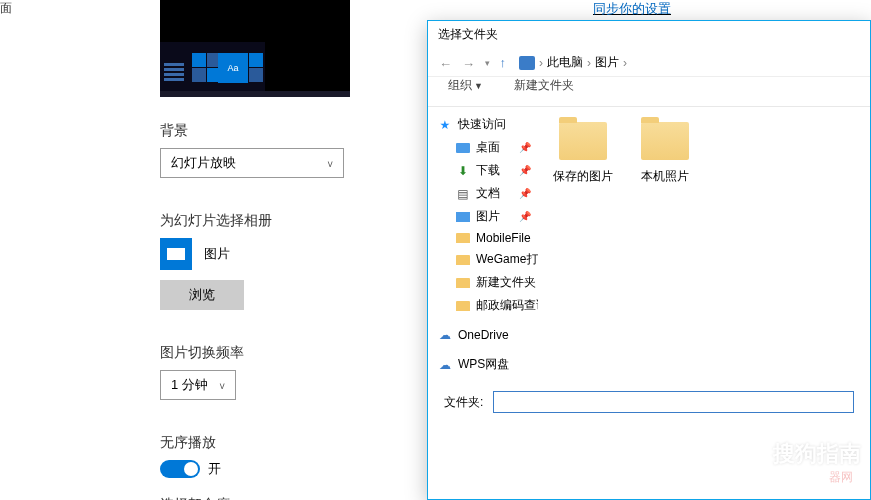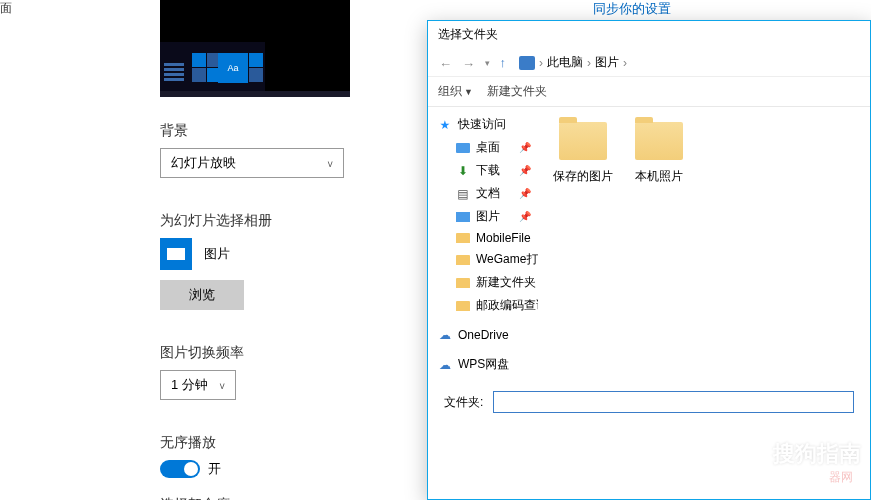--- a/index.html
+++ b/index.html
@@ -35,53 +35,53 @@
     
     .browse-btn { width: 84px; height: 30px; background:#ccc; border:none; color:#000; font-size:13px; margin-bottom:34px; cursor:pointer; display:flex; align-items:center; justify-content:center; }
     
     .toggle { width:40px; height:18px; background:#0078d7; border-radius:9px; position:relative; display:inline-block; vertical-align:middle; margin-right:8px; cursor:pointer; }
     .toggle::after { content:""; position:absolute; right:2px; top:2px; width:14px; height:14px; background:#fff; border-radius:50%; }
     .toggle-row { display:flex; align-items:center; margin-bottom:18px; }
     
     .section-label { font-size:14px; color:#333; margin-bottom:8px; }
     
     
-    .top-links { position:absolute; right:200px; top:0; }
+    .top-links { position:absolute; right:200px; top:0;text-decoration:underline; }
     .top-links div { color:#0067c0; font-size:13px; margin-bottom:12px; cursor:pointer; }
     
     
     .dialog { position:absolute; left:427px; top:20px; width:444px; height:480px; background:#fff; border:1px solid #0ea5e9; box-shadow: 0 5px 20px rgba(0,0,0,0.25); }
     .dlg-title { height:28px; padding:5px 10px; font-size:12px; color:#000; }
     .dlg-nav { height:28px; display:flex; align-items:center; padding:0 8px; gap:4px; border-bottom:1px solid #eee; }
     .nav-btn { color:#888; font-size:13px; padding:0 3px; cursor:pointer; }
     .nav-btn.up { color:#3a7cc8; }
     .addr-bar { margin-left:6px; display:flex; align-items:center; font-size:12px; gap:2px; }
     .addr-bar .sep { color:#888; margin:0 2px; }
     .addr-icon { width:16px; height:14px; background:#3a7cc8; border-radius:2px; }
     
-    .dlg-toolbar { height:30px; display:flex; align-items:center; padding:0 10px; gap:14px; font-size:12px; border-bottom:1px solid #e8e8e8; }
+    .dlg-toolbar { height:30px; display:flex; align-items:flex-start; padding:0 20px; gap:31px; font-size:12px; border-bottom:1px solid #e8e8e8; }
     .dlg-toolbar span { color:#444; cursor:pointer; }
     .tb-chev { font-size:9px; margin-left:2px; color:#555; }
     
     .dlg-body { display:flex; height:270px; }
     .dlg-sidebar { width:110px; padding:6px 0; overflow:hidden; }
     .side-item { display:flex; align-items:center; padding:3px 8px 3px 18px; font-size:12px; gap:6px; cursor:pointer; white-space:nowrap; position:relative; }
     .side-item.root { padding-left:10px; font-weight:normal; }
     .side-sub { padding-left:28px; }
     .side-icon { width:14px; height:12px; flex-shrink:0; display:inline-flex; align-items:center; justify-content:center; }
     .pin { position:absolute; right:6px; color:#888; font-size:10px; }
     .ic-star { color:#1e90ff; }
     .ic-desktop { background:#4a9be8; width:14px; height:10px; border-radius:1px; }
     .ic-download { color:#2a8a2a; }
     .ic-doc { color:#555; }
     .ic-pic { background:#4a9be8; width:14px;height:10px; }
     .ic-fold { background:#f5c869; width:14px; height:10px; border-radius:1px 1px 0 0; }
     .ic-cloud { color:#3a7cc8; }
     
-    .dlg-content { flex:1; padding:15px; display:flex; gap:22px; align-items:flex-start; }
+    .dlg-content { flex:1; padding:15px; display:flex; gap:28px; align-items:flex-start; }
     .folder-item { display:flex; flex-direction:column; align-items:center; gap:8px; cursor:pointer; }
     .folder-icon { width:48px; height:38px; background:linear-gradient(#f8dd9a,#f3ce7a); border-radius:2px; position:relative; }
     .folder-icon::before { content:""; position:absolute; top:-5px; left:0; width:18px; height:6px; background:#f3ce7a; border-radius:2px 2px 0 0; }
     .folder-label { font-size:12px; text-align:center; }
     
     .dlg-footer { padding:14px 16px; display:flex; align-items:center; gap:10px; }
     .dlg-footer label { font-size:12px; }
     .folder-input { flex:1; height:22px; border:1px solid #3a7cc8; padding:0 4px; font-size:12px; }
     
     

